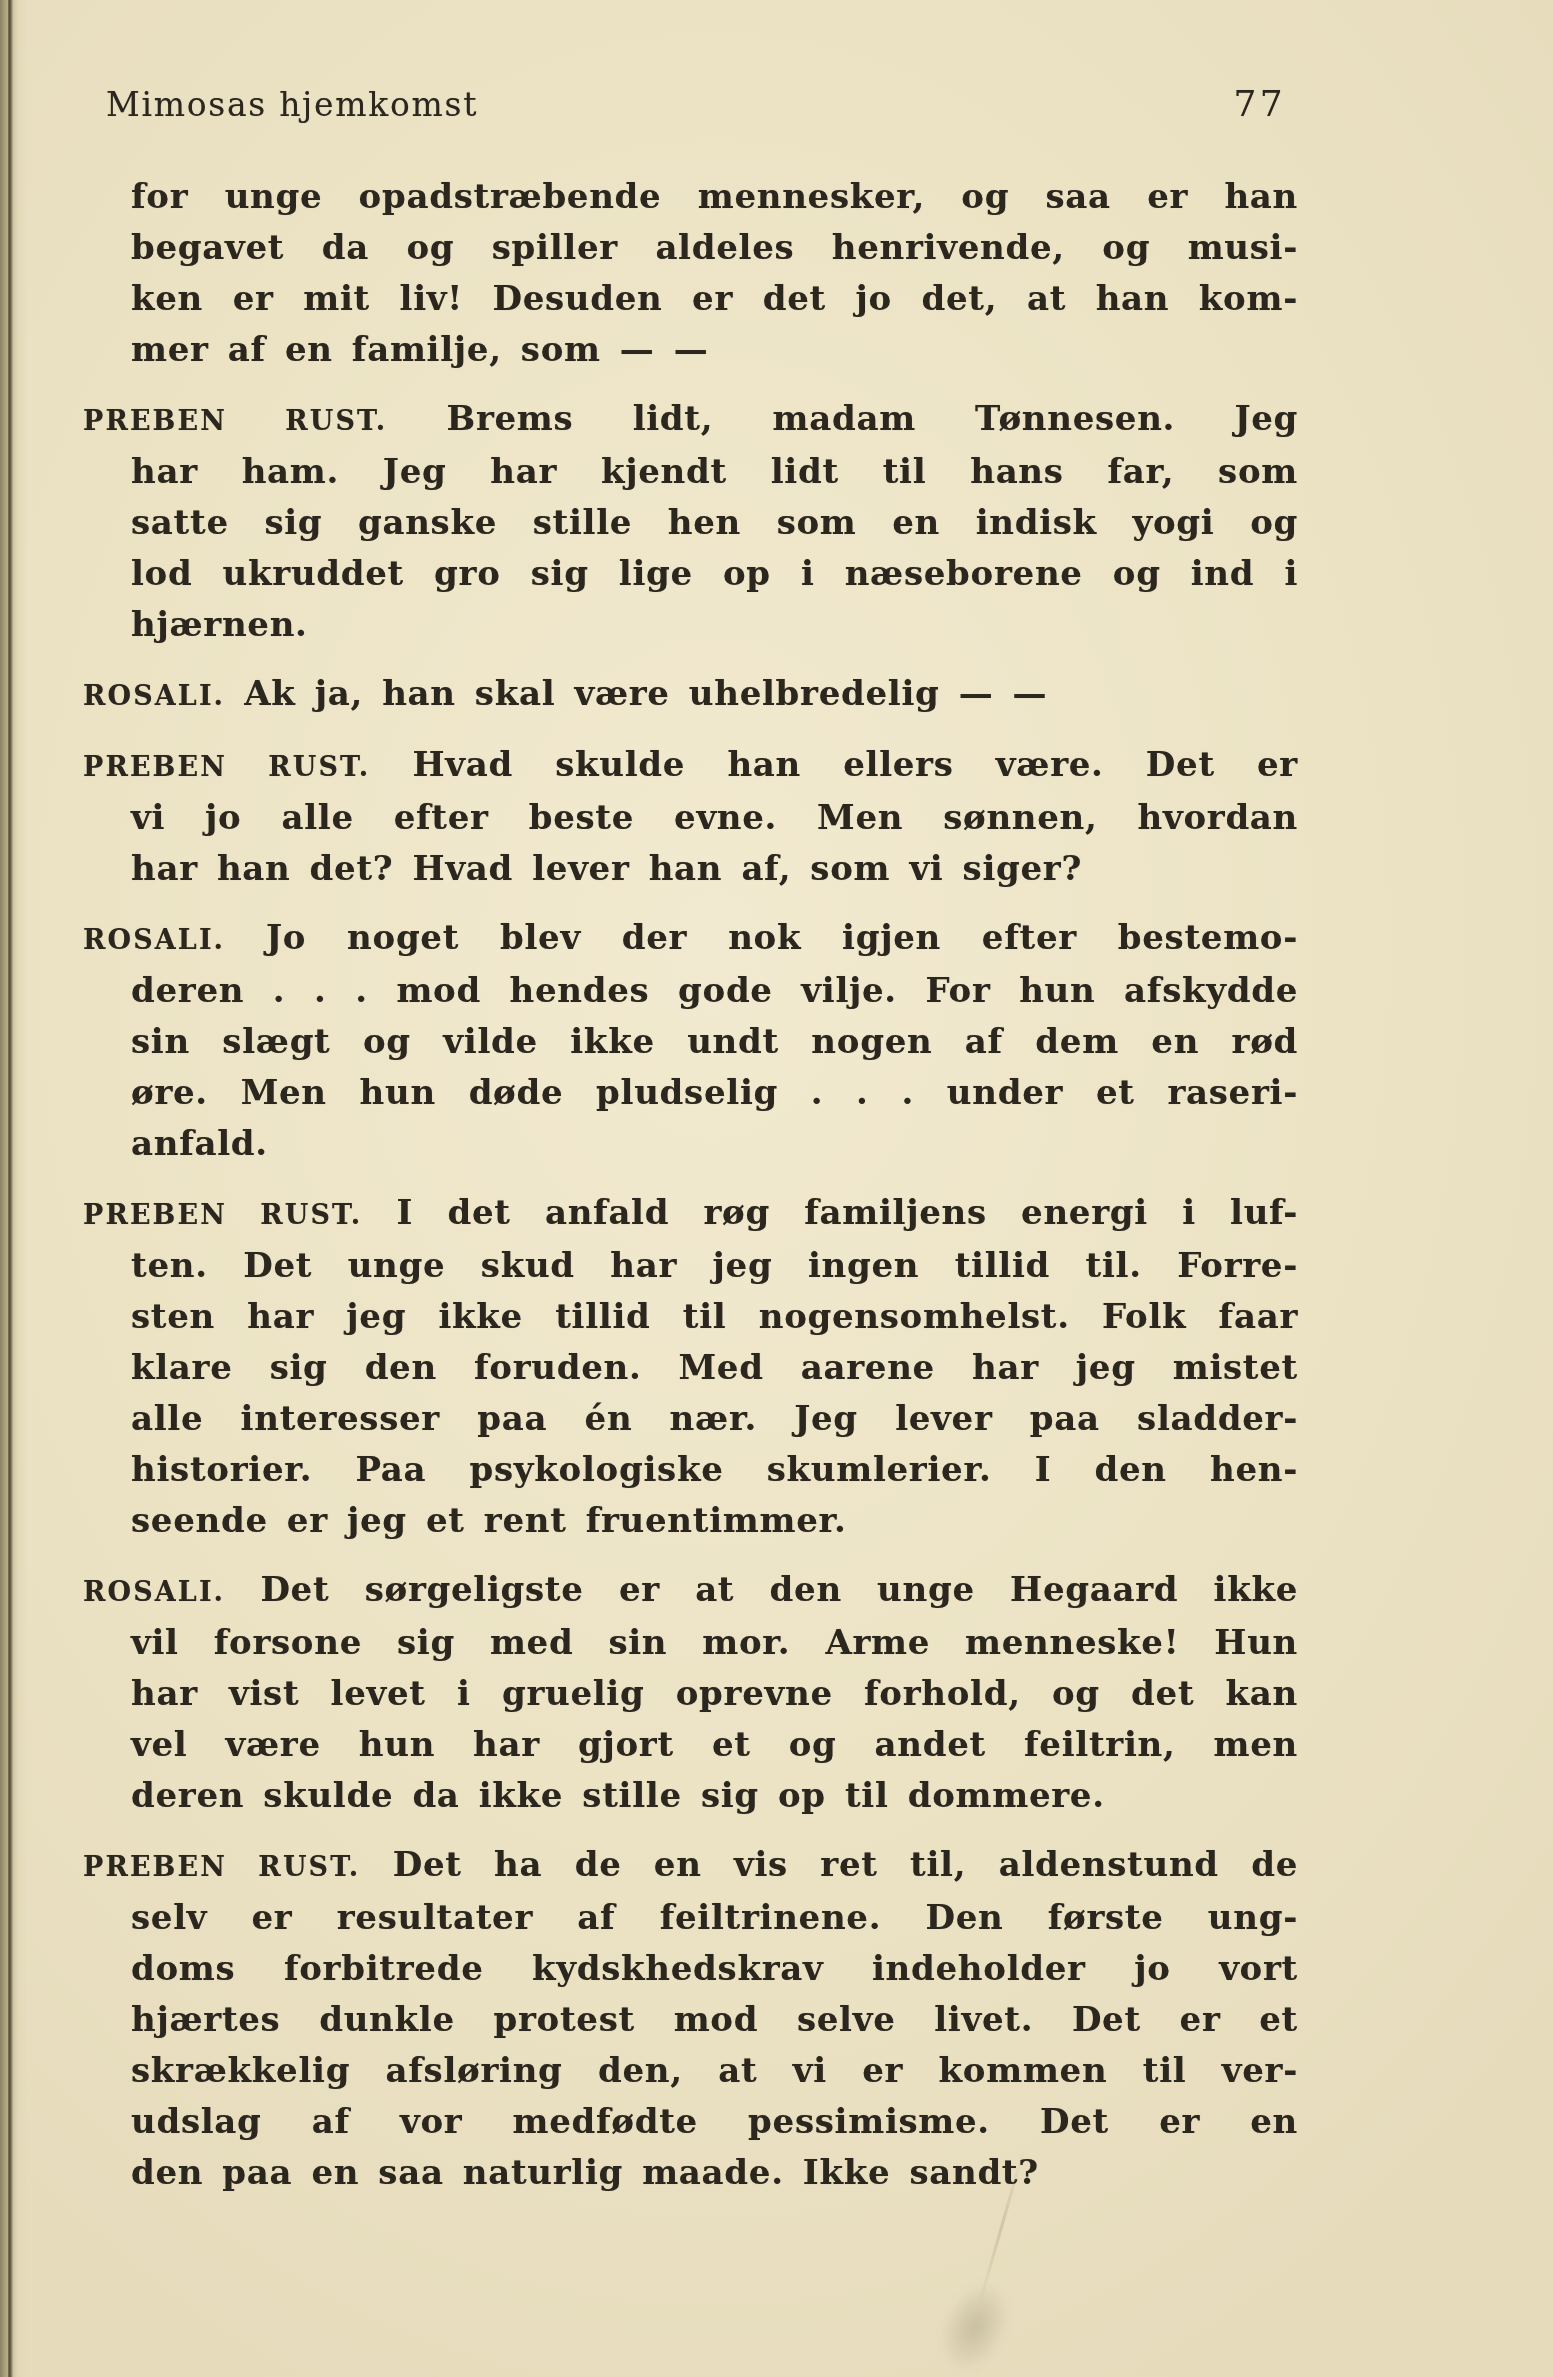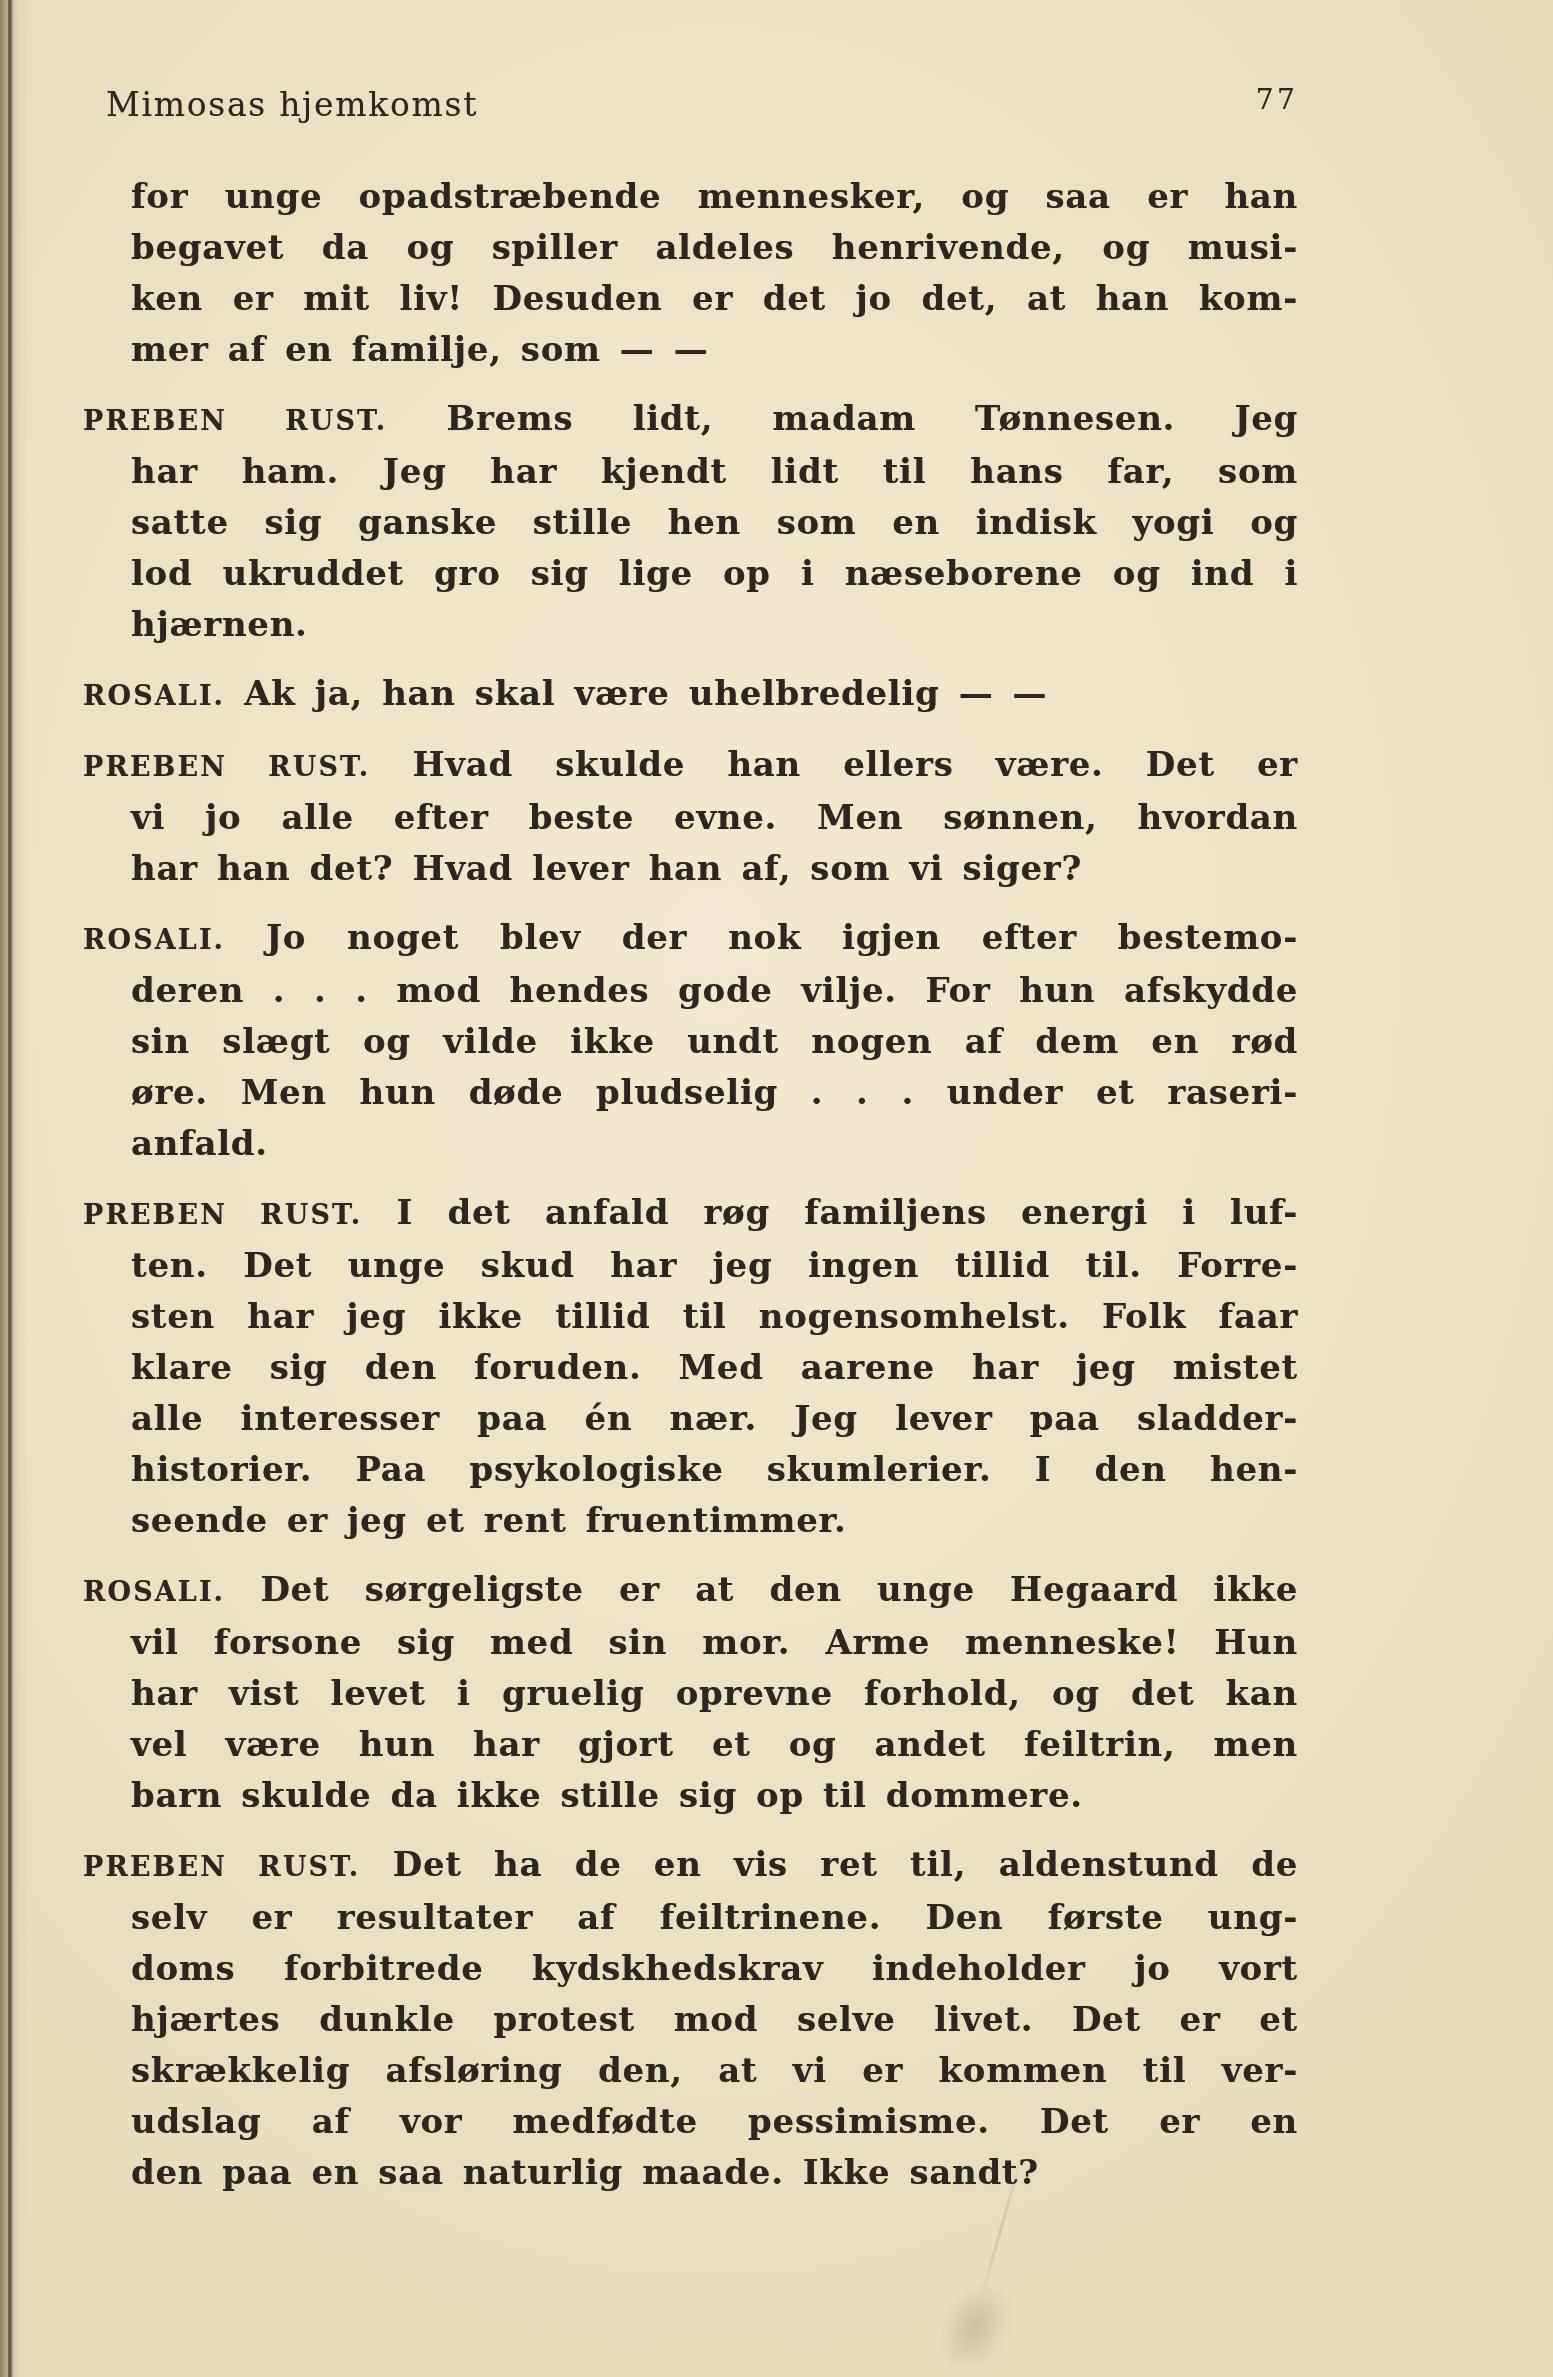--- a/index.html
+++ b/index.html
@@ -44,23 +44,23 @@
     position: absolute;
     left: 0; right: 0;
     transform: translateX(23px);
     font-size: 33px;
     letter-spacing: 1.7px;
     white-space: nowrap;
     text-shadow: 0 0 0.8px rgba(43,38,30,0.35);
   }
   .page-number {
     position: absolute;
-    right: 0;
+    right: 12px;
     top: -1.7px;
-    font-size: 28px;
+    font-size: 36px;
     letter-spacing: 3.3px;
     text-shadow: 0 0 0.8px rgba(43,38,30,0.35);
   }
 
   .text-block {
     position: absolute;
     left: 83px;
     top: 171px;
     width: 1215px;
     font-size: 34px;
@@ -152,21 +152,21 @@
       <div class="line cont">klare sig den foruden. Med aarene har jeg mistet</div>
       <div class="line cont">alle interesser paa én nær. Jeg lever paa sladder-</div>
       <div class="line cont">historier. Paa psykologiske skumlerier. I den hen-</div>
       <div class="line cont">seende er jeg et rent fruentimmer.</div>
     </div>
     <div class="speech">
       <div class="line"><span class="speaker">ROSALI.</span> Det sørgeligste er at den unge Hegaard ikke</div>
       <div class="line cont">vil forsone sig med sin mor. Arme menneske! Hun</div>
       <div class="line cont">har vist levet i gruelig oprevne forhold, og det kan</div>
       <div class="line cont">vel være hun har gjort et og andet feiltrin, men</div>
-      <div class="line cont">barn skulde da ikke stille sig op til dommere.</div>
+      <div class="line cont">deren skulde da ikke stille sig op til dommere.</div>
     </div>
     <div class="speech">
       <div class="line"><span class="speaker">PREBEN RUST.</span> Det ha de en vis ret til, aldenstund de</div>
       <div class="line cont">selv er resultater af feiltrinene. Den første ung-</div>
       <div class="line cont">doms forbitrede kydskhedskrav indeholder jo vort</div>
       <div class="line cont">hjærtes dunkle protest mod selve livet. Det er et</div>
       <div class="line cont">skrækkelig afsløring den, at vi er kommen til ver-</div>
       <div class="line cont">udslag af vor medfødte pessimisme. Det er en</div>
       <div class="line cont">den paa en saa naturlig maade. Ikke sandt?</div>
     </div>

